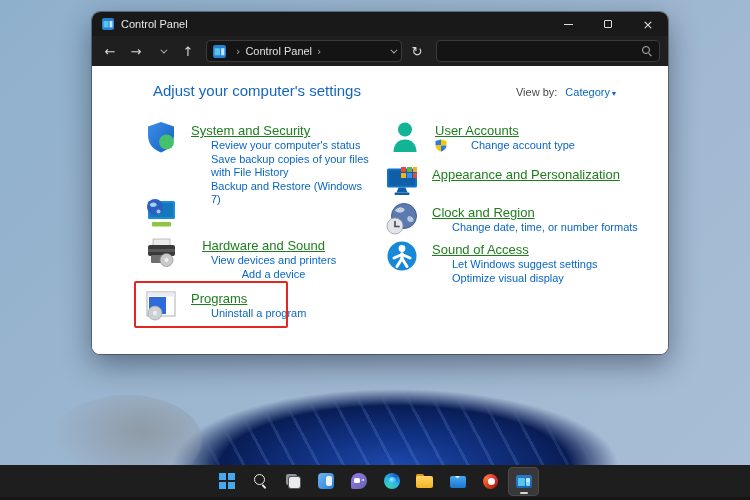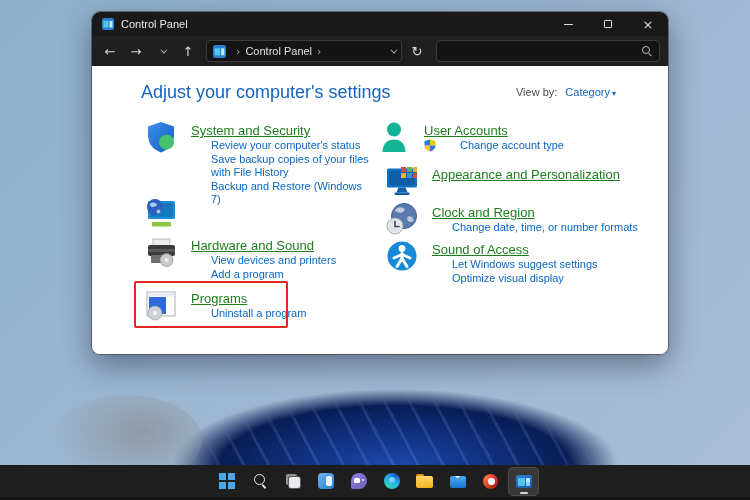--- a/index.html
+++ b/index.html
@@ -52,21 +52,21 @@
     margin-left:6px; display:flex; align-items:center; padding:0 7px; }
   .searchbox input { flex:1; background:transparent; border:none; outline:none; color:#ddd; font-size:11px;
     font-family:"Liberation Sans",sans-serif; }
   .mag { position:relative; width:10px; height:10px; flex:0 0 auto; }
   .mag::before { content:""; position:absolute; left:0; top:0; width:6px; height:6px;
     border:1.4px solid #b9b9b9; border-radius:50%; }
   .mag::after { content:""; position:absolute; left:6.5px; top:6.5px; width:3.5px; height:1.4px;
     background:#b9b9b9; transform:rotate(45deg); transform-origin:0 0; }
 
   .content { position:relative; height:376px; background:#fff; }
-  .page-header { position:absolute; left:49px; top:16px; font-size:18px; color:#1565c0; }
+  .page-header { position:absolute; left:61px; top:16px; font-size:15px; color:#1565c0; }
   .viewby { position:absolute; right:52px; top:20px; font-size:11px; display:flex; align-items:center; gap:8px; }
   .viewby-label { color:#4a4a4a; }
   .viewby-value { color:#0a66c4; }
   .viewby-caret { color:#0a66c4; font-size:8px; margin-left:2px; }
 
   .cat-item { position:absolute; display:flex; gap:13px; }
   .cat-icon { width:34px; height:34px; flex:0 0 auto; }
   .cat-text { padding-top:1px; max-width:180px; }
   .cat-title { font-size:13px; color:#1e7e1e; margin-bottom:3px; }
   .cat-links { display:flex; flex-direction:column; gap:1px; }
@@ -225,34 +225,34 @@
         <svg class="cat-icon" viewBox="0 0 34 34">
           <rect x="4" y="4" width="27" height="18" rx="1.5" fill="#1a8ed4"></rect>
           <rect x="6" y="6" width="23" height="14" fill="#1678bc"></rect>
           <rect x="8" y="25" width="19" height="4.5" rx="1" fill="#8ec641"></rect>
           <circle cx="11" cy="10" r="8" fill="#2b5fc2"></circle>
           <path d="M6 7 q3.5 -2.5 6 -0.5 q2 1.8 -0.8 3 q-3.2 1.2 -4.8 -0.6 q-1 -1.2 -0.4 -1.9 z" fill="#b8dcf0" opacity="0.9"></path>
           <circle cx="14.5" cy="14.5" r="2" fill="#b8dcf0" opacity="0.85"></circle>
         </svg>
       </div>
 
-      <div class="cat-item" style="left:52px; top:169px;">
+      <div class="cat-item" style="left:52px; top:169px;text-align:center;">
         <svg class="cat-icon" viewBox="0 0 34 34">
           <rect x="9" y="4" width="17" height="7" fill="#ececec" stroke="#9a9a9a" stroke-width="0.6"></rect>
           <rect x="4" y="10" width="27" height="11" rx="2" fill="#3a3a3a"></rect>
           <rect x="4" y="14" width="27" height="3" fill="#585858"></rect>
           <rect x="7" y="20" width="20" height="8" rx="1" fill="#6e6e6e"></rect>
           <circle cx="22.5" cy="25" r="6.5" fill="#c9c9c9" stroke="#8a8a8a" stroke-width="0.7"></circle>
           <circle cx="22.5" cy="25" r="2" fill="#efefef"></circle>
         </svg>
         <div class="cat-text">
           <a class="cat-title" href="#">Hardware and Sound</a>
           <div class="cat-links">
             <a class="cp-link" href="#">View devices and printers</a>
-            <a class="cp-link" href="#">Add a program</a>
+            <a class="cp-link" href="#">Add a device</a>
           </div>
         </div>
       </div>
 
       <div class="cat-item" style="left:52px; top:222px;">
         <svg class="cat-icon" viewBox="0 0 34 34">
           <rect x="3" y="4" width="28" height="24" fill="#ffffff" stroke="#a9aeb4" stroke-width="1"></rect>
           <rect x="3.5" y="4.5" width="27" height="4" fill="#e9edf1"></rect>
           <rect x="5" y="9" width="17" height="17" fill="#2e6bd8"></rect>
           <circle cx="11" cy="25" r="7" fill="#cdd0d4" stroke="#9aa2ab" stroke-width="0.7"></circle>
@@ -261,21 +261,21 @@
         <div class="cat-text">
           <a class="cat-title" href="#">Programs</a>
           <div class="cat-links">
             <a class="cp-link" href="#">Uninstall a program</a>
           </div>
         </div>
       </div>
 
       <div class="highlight-box"></div>
 
-      <div class="cat-item" style="left:285px; top:54px;">
+      <div class="cat-item" style="left:296px; top:54px;">
         <svg class="cat-icon" viewBox="0 0 34 34">
           <circle cx="17" cy="9.5" r="7" fill="#12b495"></circle>
           <path d="M5.5 32 C5.5 24 10.5 19.5 17 19.5 C23.5 19.5 28.5 24 28.5 32 Z" fill="#12b495"></path>
         </svg>
         <div class="cat-text" style="max-width:210px;">
           <a class="cat-title" href="#">User Accounts</a>
           <div class="cat-links">
             <span class="link-with-shield">
               <svg class="uac" viewBox="0 0 12 13">
                 <defs>

